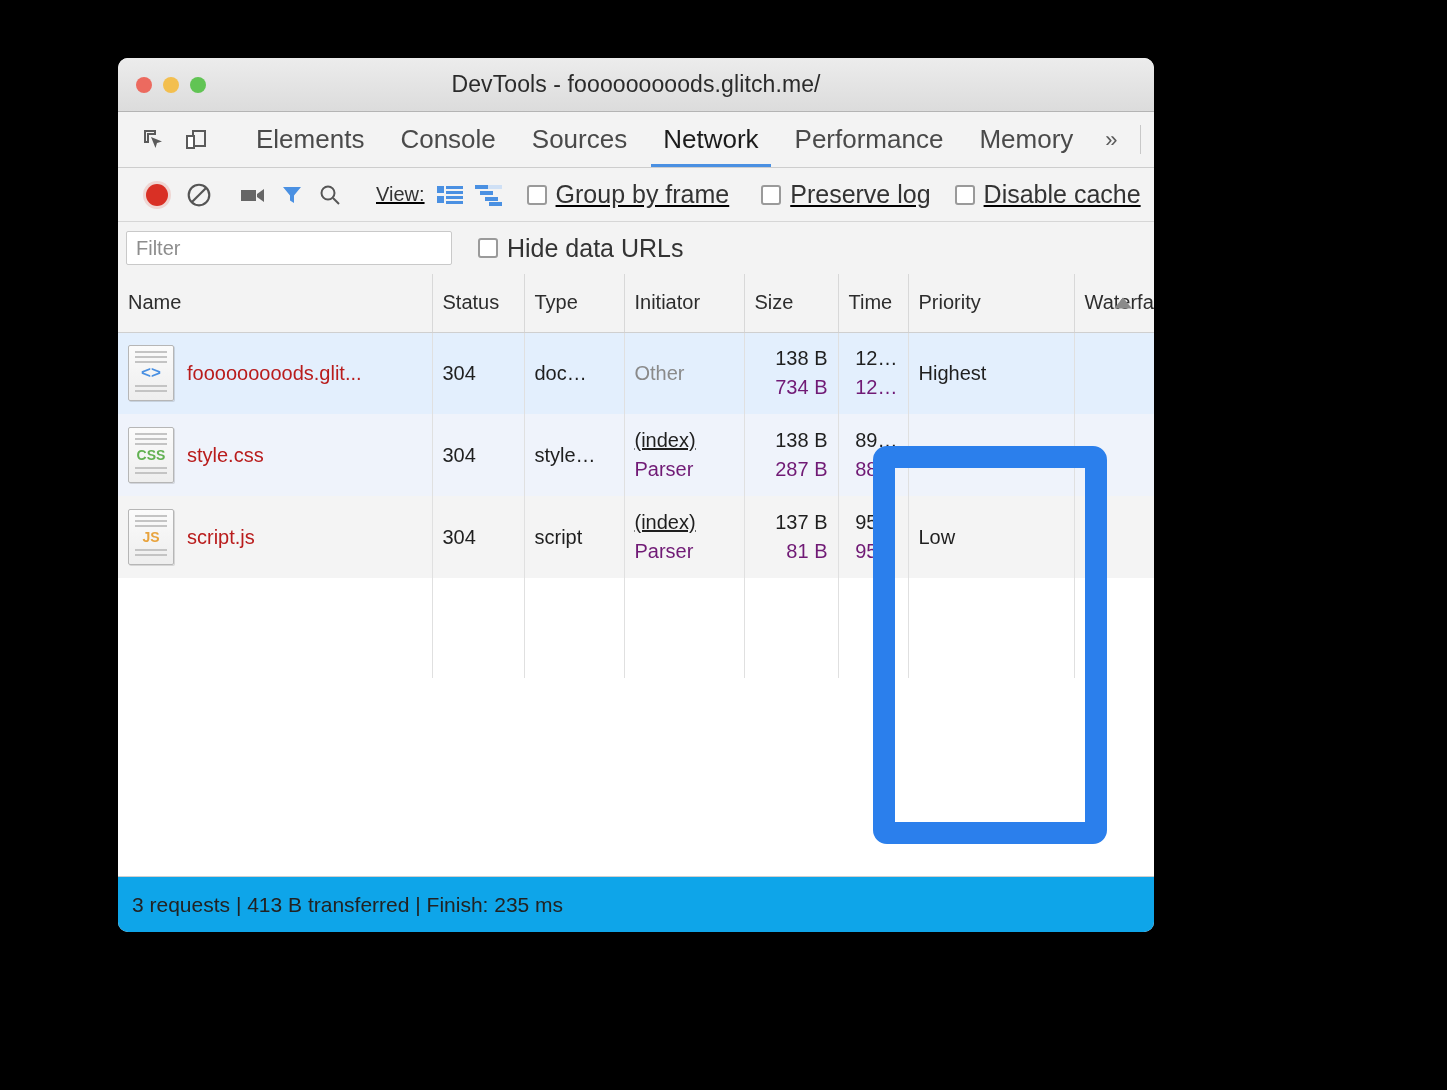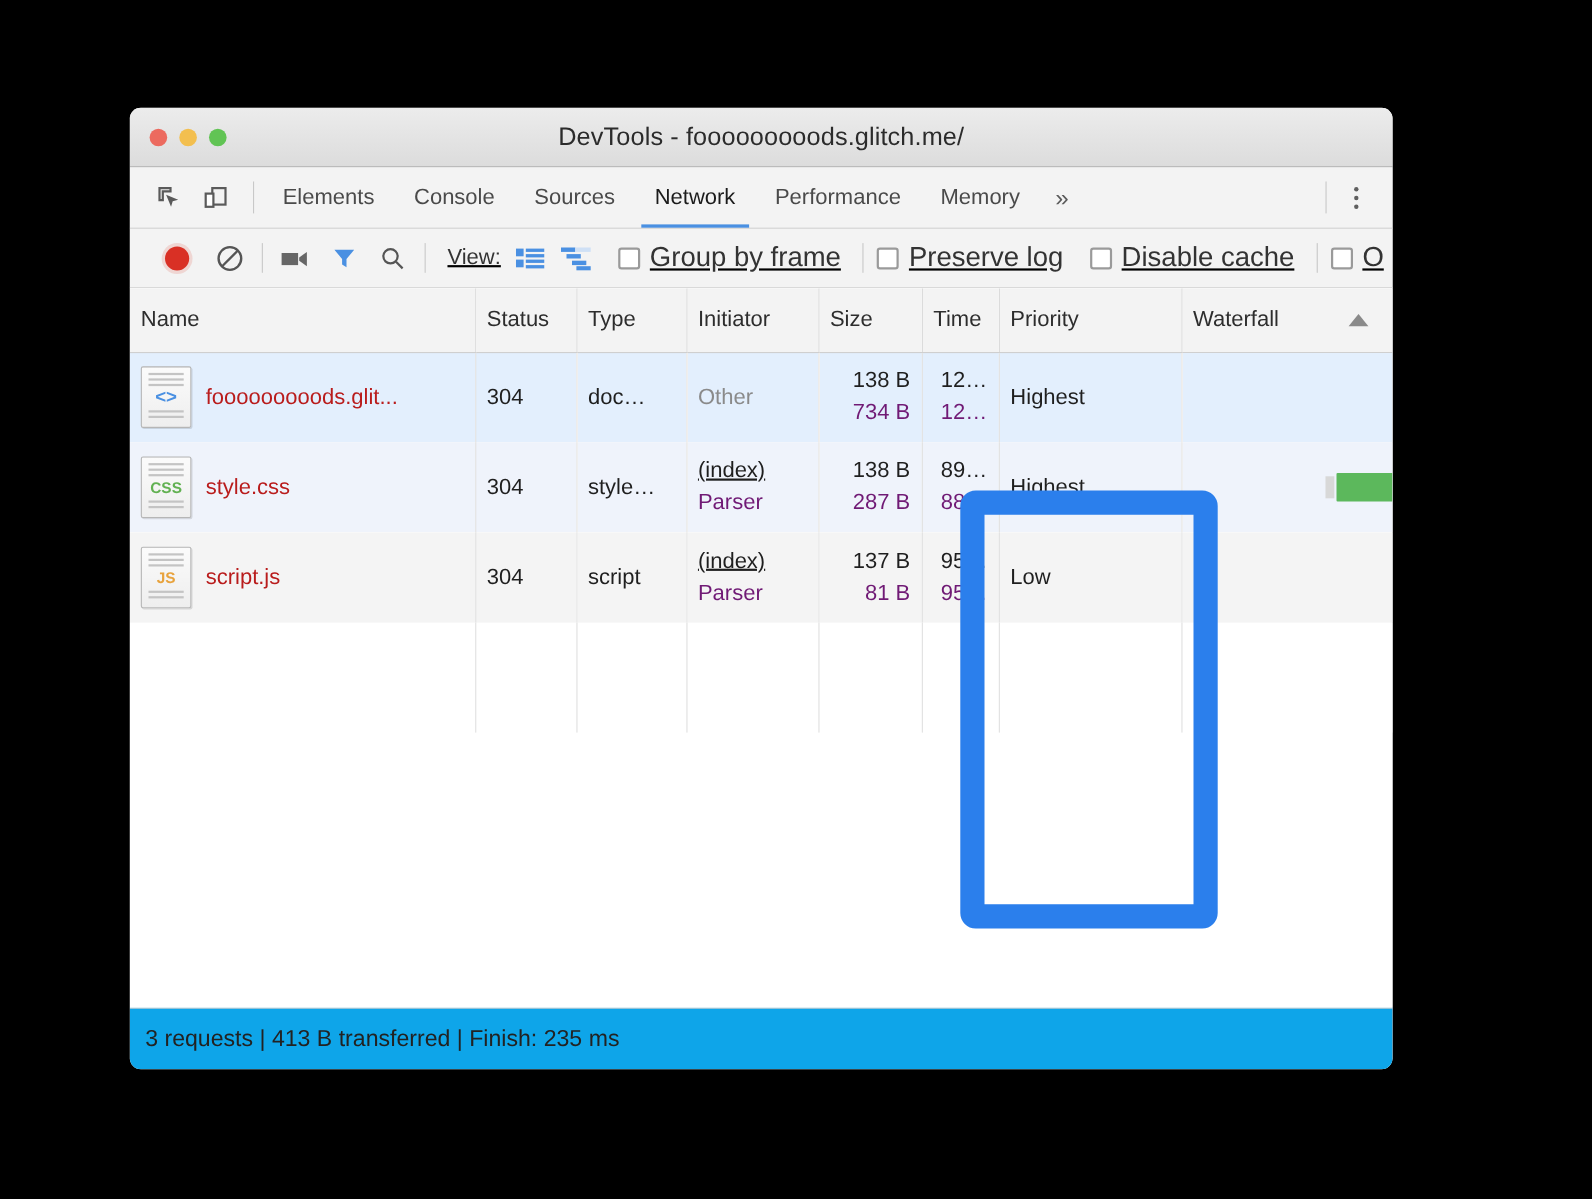--- a/index.html
+++ b/index.html
@@ -8,28 +8,27 @@
     background: #000000;
     font-family: "Liberation Sans", sans-serif;
     overflow: hidden;
   }
   #root { position: relative; width: 1447px; height: 1090px; }
 
   
   .window {
     position: absolute;
     left: 118px; top: 58px;
-    width: 1148px; height: 874px;
+    width: 1036px; height: 874px;
     background: #ffffff;
     border-radius: 10px;
     box-shadow: 0 22px 60px rgba(0,0,0,0.55), 0 4px 14px rgba(0,0,0,0.4);
     overflow: hidden;
     display: flex;
     flex-direction: column;
-    margin-top: 40px;
   }
 
   
   .titlebar {
     position: relative;
     height: 54px;
     flex: 0 0 54px;
     background: linear-gradient(to bottom, #ececec 0%, #dcdcdc 100%);
     border-bottom: 1px solid #b4b4b4;
     display: flex;
@@ -68,21 +67,21 @@
   .icon-btn {
     width: 36px; height: 36px;
     display: flex; align-items: center; justify-content: center;
     border-radius: 3px;
   }
   .vsep { width: 1px; background: #c8c8c8; margin: 13px 8px; align-self: stretch; }
   .tabs { display: flex; align-items: stretch; }
   .tab {
     display: flex; align-items: center;
     padding: 0 18px;
-    font-size: 20px;
+    font-size: 26px;
     color: #4a4a4a;
     position: relative;
     white-space: nowrap;
   }
   .tab.active { color: #1b1b1b; }
   .tab.active::after {
     content: "";
     position: absolute;
     left: 6px; right: 6px; bottom: 0;
     height: 3px;
@@ -457,20 +456,27 @@
         <span class="chk"></span>
         <span class="chk-label">Disable cache</span>
       </div>
       <div class="vsep" style="margin:13px 12px"></div>
       <div class="chk-wrap">
         <span class="chk"></span>
         <span class="chk-label">O</span>
       </div>
     </div>
 
+    <div class="filter-bar">
+      <input class="filter-input" type="text" placeholder="Filter" style="">
+      <div class="chk-wrap" style="margin-left:26px">
+        <span class="chk"></span>
+        <span class="chk-label">Hide data URLs</span>
+      </div>
+    </div>
 
 
 
     <div class="table-wrap">
       <table class="net-table">
         <thead>
           <tr>
             <th class="c-name">Name</th>
             <th class="c-status">Status</th>
             <th class="c-type">Type</th>

